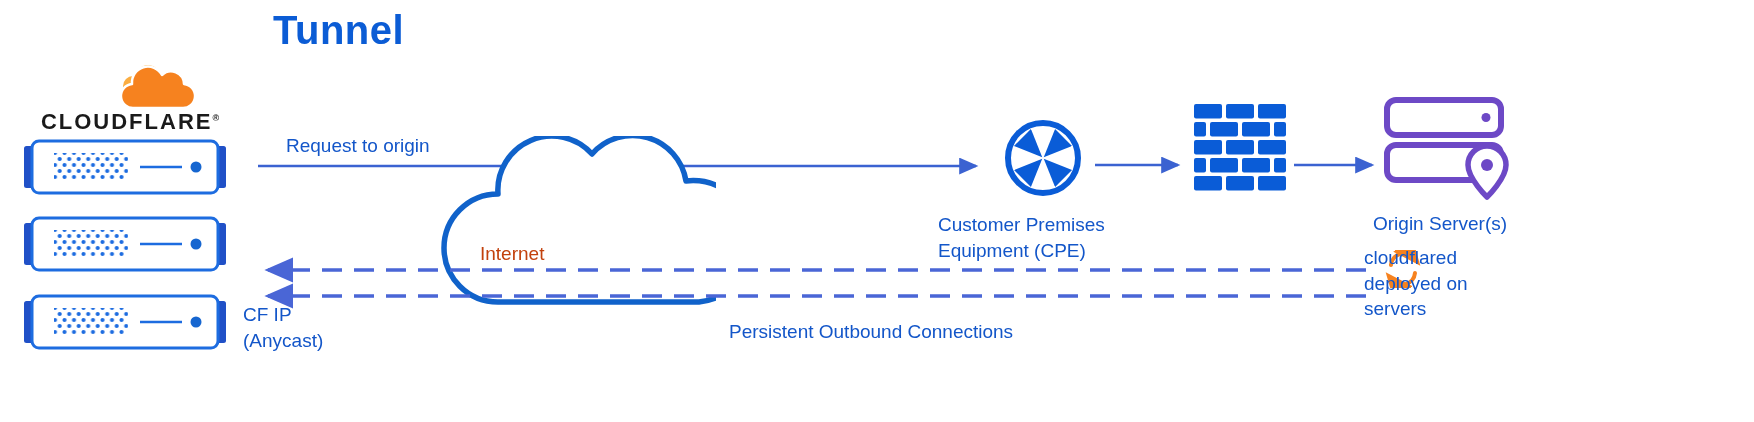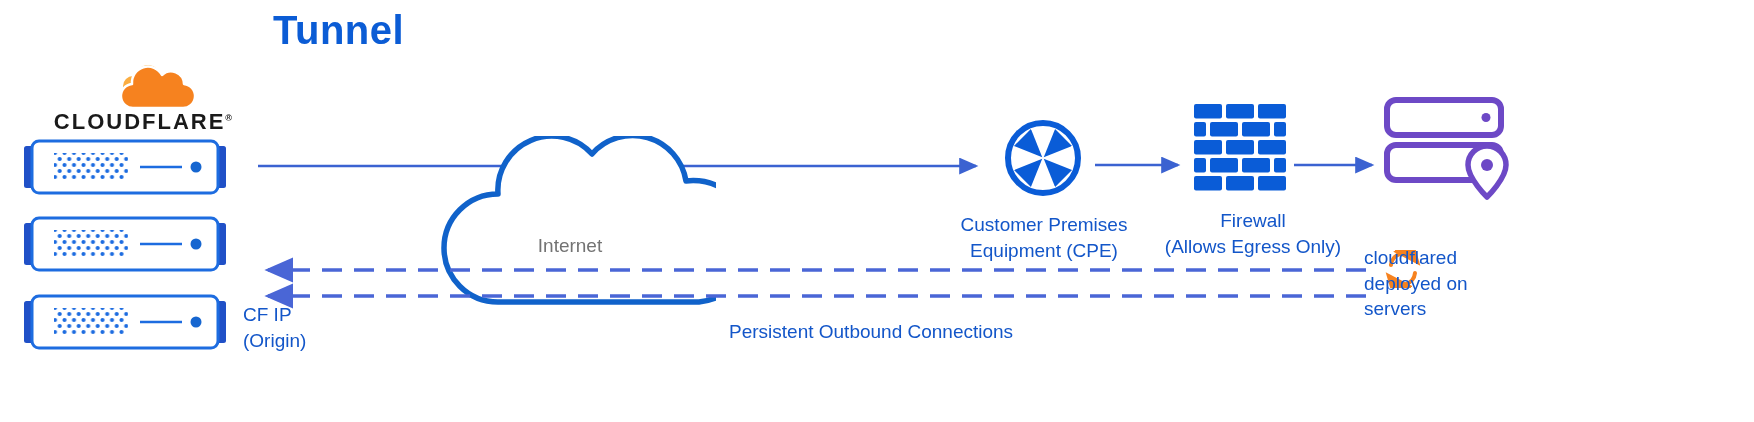--- a/index.html
+++ b/index.html
@@ -2,32 +2,32 @@
 <html><head>
 <meta charset="utf-8">
 <style>
   html,body { margin:0; padding:0; background:#ffffff; }
   .canvas {
     position:relative; width:1754px; height:422px; overflow:hidden;
     background:#ffffff; font-family:"Liberation Sans", sans-serif;
   }
   .abs { position:absolute; }
   .lbl { color:#1356c9; font-size:19px; line-height:1.35; }
-  .center { text-align:center; }
+  .center { text-align:left; }
   .title {
     left:273px; top:8px; font-size:40px; font-weight:700; color:#0b5cd5;
     letter-spacing:0.5px;
   }
   .brand {
-    left:28px; top:109px; width:204px; text-align:right;
+    left:28px; top:109px; width:204px; text-align:center;
     font-size:22px; font-weight:700; letter-spacing:2px; color:#1a1a1a;
     white-space:nowrap;
   }
   .brand sup { font-size:9px; letter-spacing:0; }
-  .navy { color:#737373; }
+  .navy { color:#c2410c;margin-top:8px; }
   .z1 { z-index:1; } .z2 { z-index:2; } .z3 { z-index:3; }
   .z4 { z-index:4; } .z5 { z-index:5; }
 </style>
 </head>
 <body>
 
 <div class="canvas">
 
   <svg class="abs z1" style="left:0;top:0" width="1754" height="422">
     <defs>
@@ -132,30 +132,28 @@
       <marker id="syncAh" markerWidth="9" markerHeight="8" refX="4.5" refY="3" orient="auto">
         <path d="M0,0 L7,3 L0,6 Z" fill="#f6821f"></path>
       </marker>
     </defs>
     <path d="M7,15 A13,13 0 0 1 30,8" fill="none" stroke="#f6821f" stroke-width="4" stroke-linecap="round" marker-end="url(#syncAh)"></path>
     <path d="M31,23 A13,13 0 0 1 8,30" fill="none" stroke="#f6821f" stroke-width="4" stroke-linecap="round" marker-end="url(#syncAh)"></path>
   </svg>
 
   <div class="abs z5 title">Tunnel</div>
 
+  <div class="abs z5 lbl" style="left:286px;top:133px">Request to origin</div>
 
   <div class="abs z5 lbl navy center" style="left:480px;top:233px;width:180px">Internet</div>
 
   <div class="abs z5 lbl center" style="left:938px;top:212px;width:212px">Customer Premises Equipment (CPE)</div>
 
-  <div class="abs z5 lbl center" style="left:1140px;top:208px;width:226px">
-    <div>Firewall</div>
-    <div>(Allows Egress Only)</div>
-  </div>
 
+  <div class="abs z5 lbl center" style="left:1373px;top:211px;width:168px">Origin Server(s)</div>
 
   <div class="abs z5 lbl" style="left:1364px;top:245px;width:128px">cloudflared deployed on servers</div>
 
   <div class="abs z5 lbl" style="left:729px;top:319px">Persistent Outbound Connections</div>
 
-  <div class="abs z5 lbl" style="left:243px;top:302px;width:100px">CF IP (Origin)</div>
+  <div class="abs z5 lbl" style="left:243px;top:302px;width:100px">CF IP (Anycast)</div>
 
 </div>
 
 </body></html>

